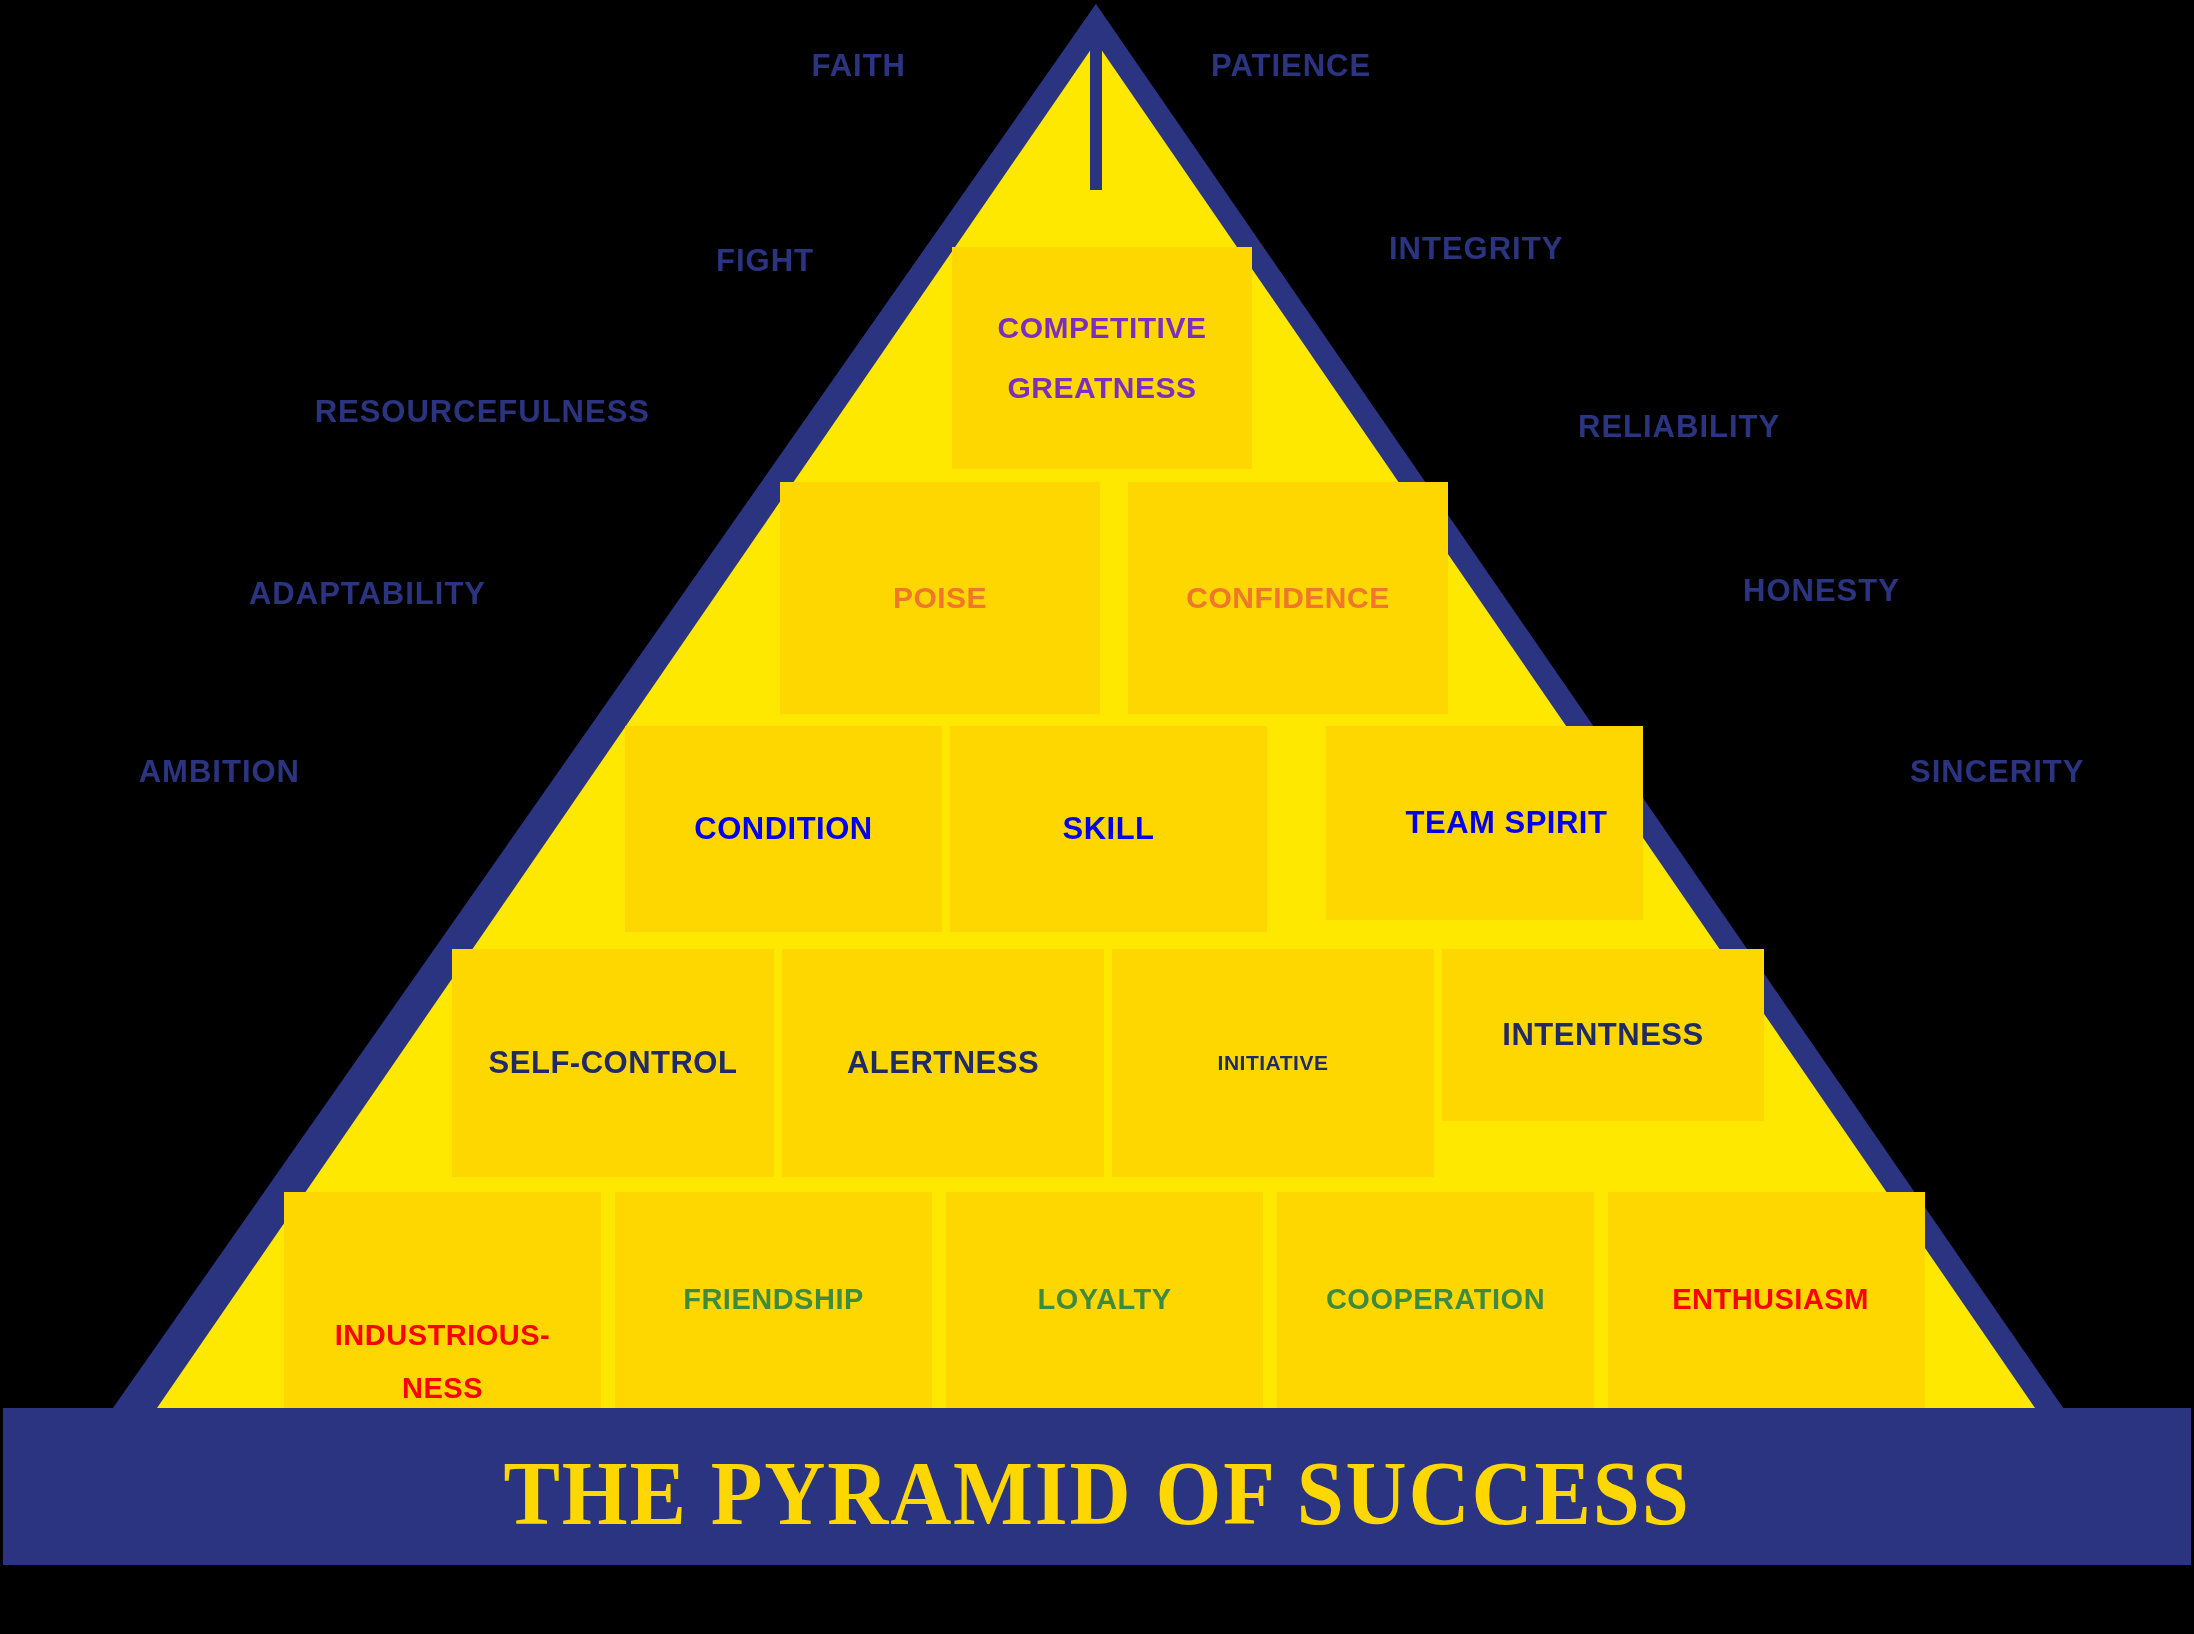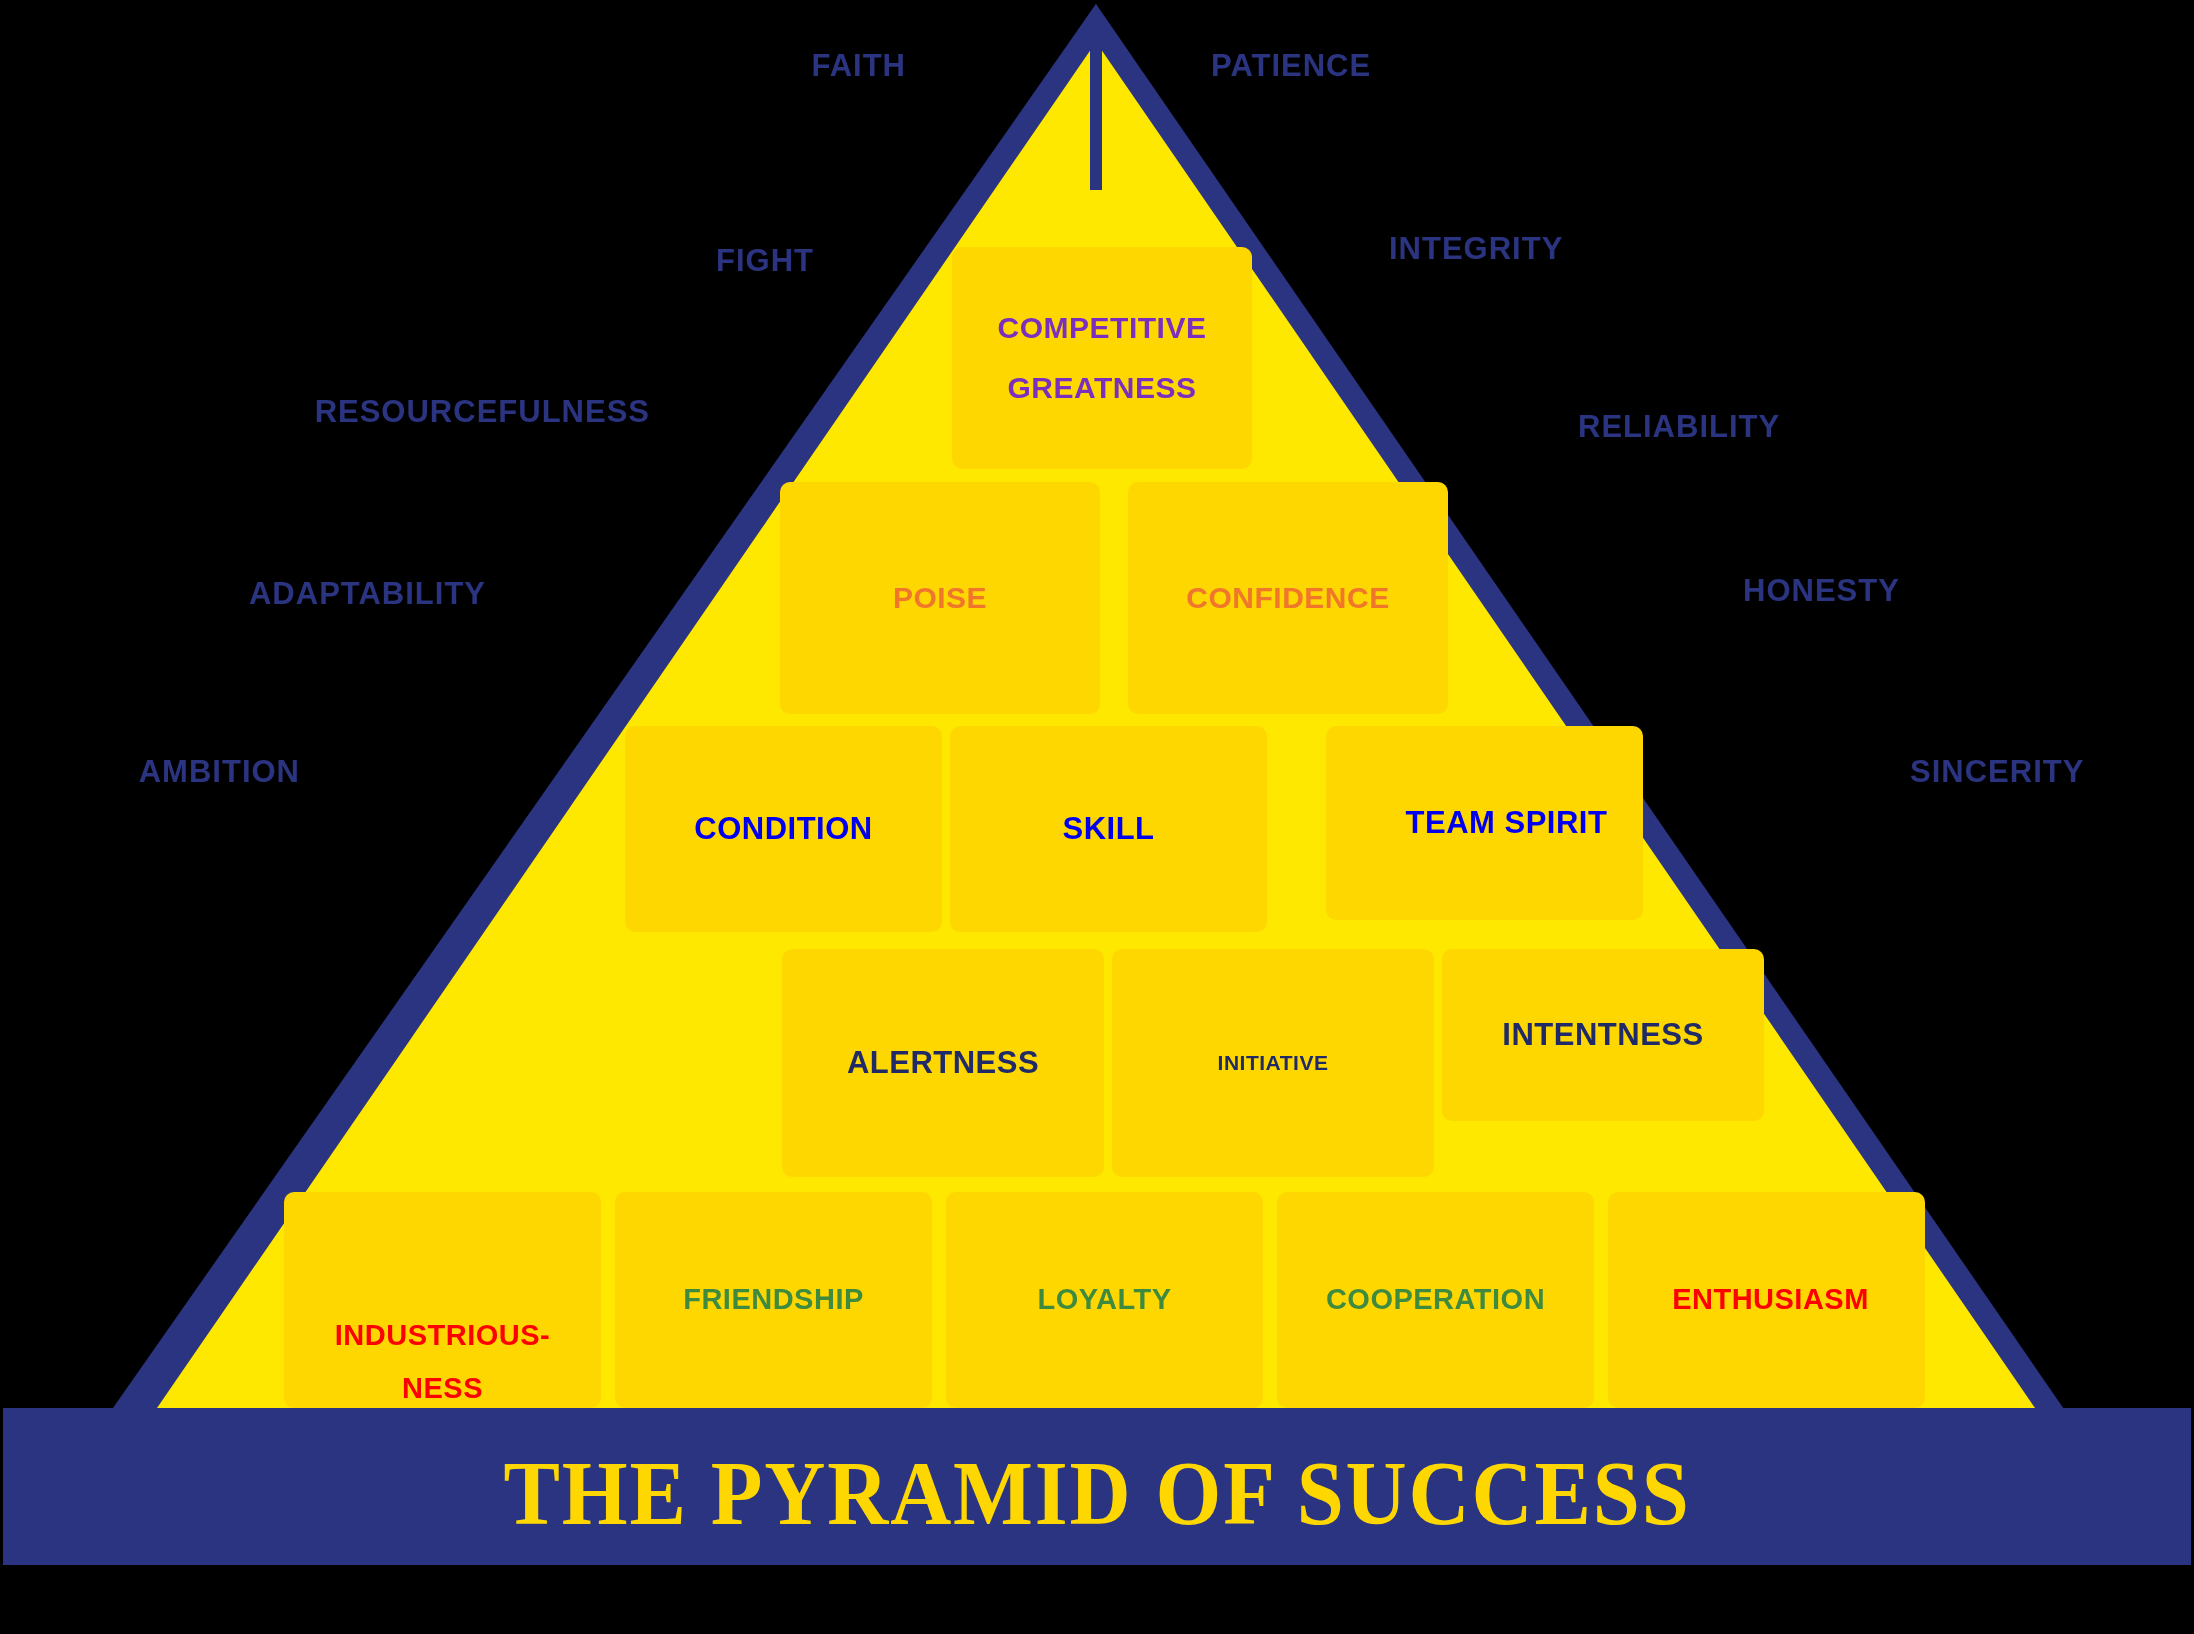--- a/index.html
+++ b/index.html
@@ -17,21 +17,20 @@
     position:absolute;
     background:#FFD700;
     display:flex;
     align-items:center;
     justify-content:center;
     text-align:center;
     font-weight:bold;
     letter-spacing:0.5px;
     line-height:1.35;
     box-sizing:border-box;
-    border-radius:10px;
   }
   .block span{display:block;width:100%;}
 
   
   .side-label{
     position:absolute;
     color:#2B3480;
     font-weight:bold;
     font-size:31px;
     letter-spacing:1px;
@@ -88,20 +87,23 @@
   <div class="block" style="left:625px;top:726px;width:317px;height:206px;">
     <span style="color:#0000EE;font-size:31px;">CONDITION</span>
   </div>
   <div class="block" style="left:950px;top:726px;width:317px;height:206px;">
     <span style="color:#0000EE;font-size:31px;">SKILL</span>
   </div>
   <div class="block" style="left:1326px;top:726px;width:317px;height:194px;padding-left:44px;">
     <span style="color:#0000EE;font-size:31px;">TEAM SPIRIT</span>
   </div>
 
+  <div class="block" style="left:452px;top:949px;width:322px;height:228px;">
+    <span style="color:#1F2A66;font-size:31px;">SELF-CONTROL</span>
+  </div>
   <div class="block" style="left:782px;top:949px;width:322px;height:228px;">
     <span style="color:#1F2A66;font-size:31px;">ALERTNESS</span>
   </div>
   <div class="block" style="left:1112px;top:949px;width:322px;height:228px;">
     <span style="color:#1F2A66;font-size:21px;">INITIATIVE</span>
   </div>
   <div class="block" style="left:1442px;top:949px;width:322px;height:172px;">
     <span style="color:#1F2A66;font-size:31px;">INTENTNESS</span>
   </div>
 

